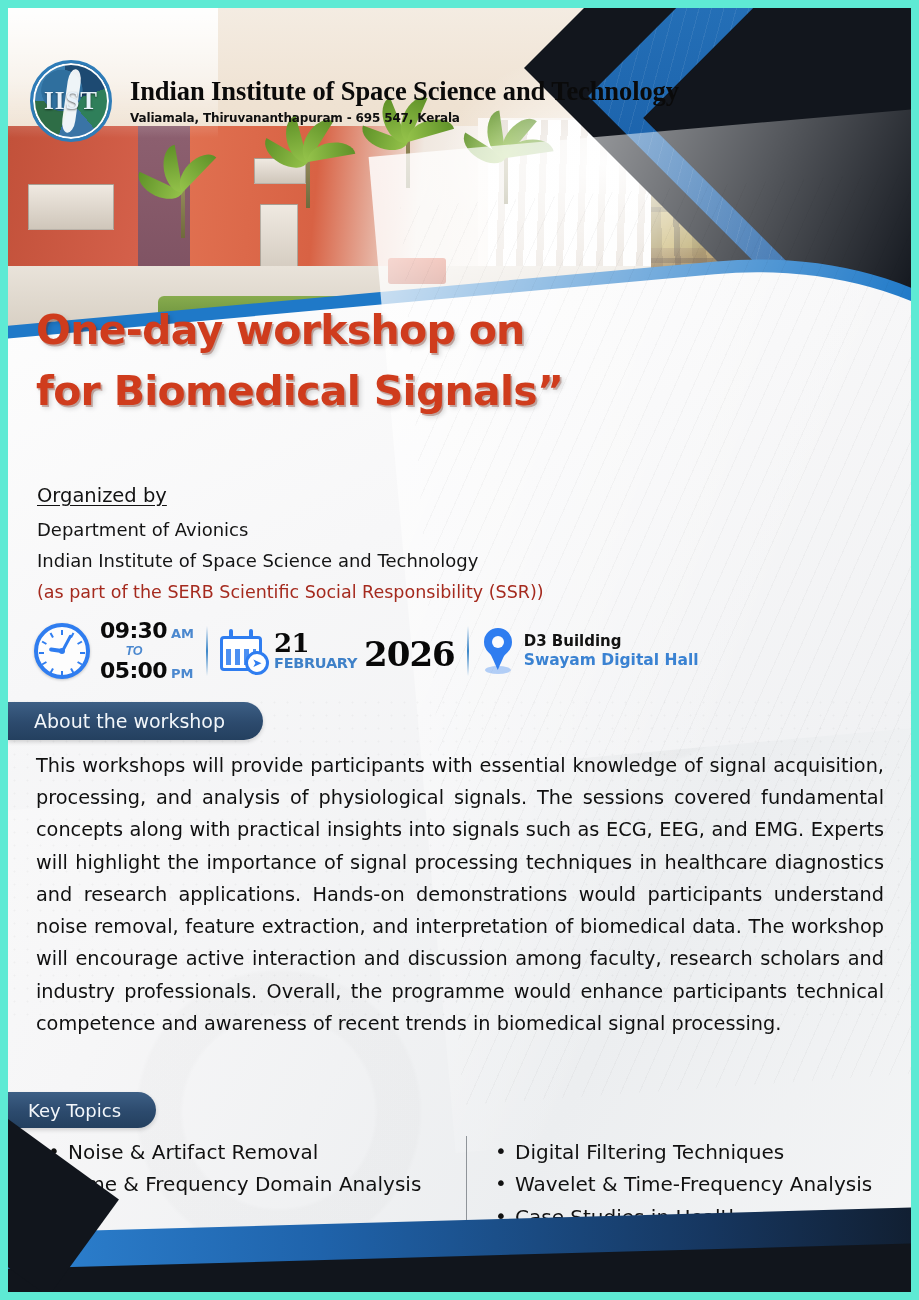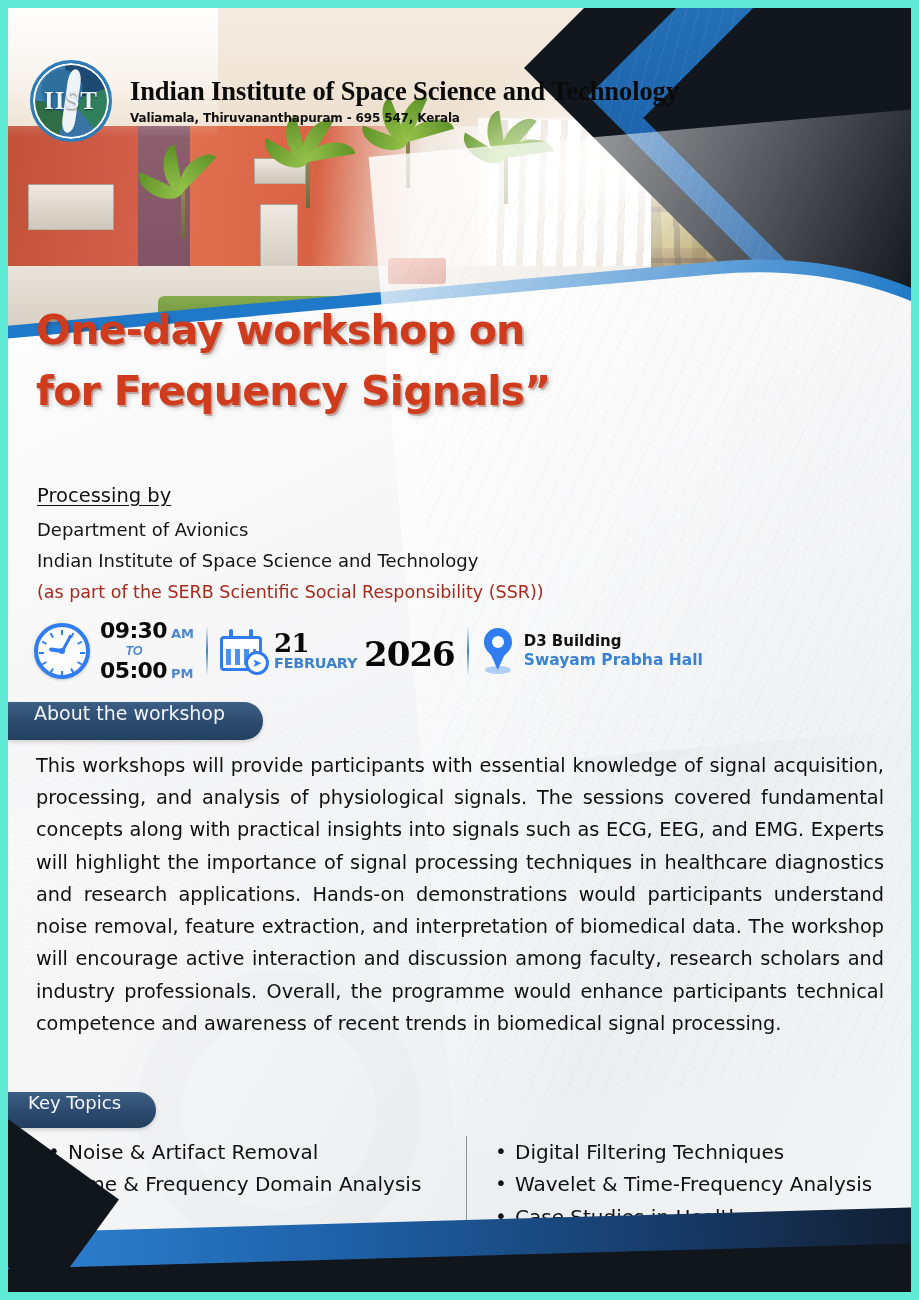--- a/index.html
+++ b/index.html
@@ -484,21 +484,21 @@
 
   
   .band {
     position: absolute;
     left: 0;
     height: 38px;
     background: linear-gradient(180deg, #3d5f85 0%, #2c4a6d 55%, #24405f 100%);
     border-top-right-radius: 19px;
     border-bottom-right-radius: 19px;
     display: flex;
-    align-items: flex-start;
+    align-items: center;
     padding-left: 26px;
     color: #f2f6fa;
     font-size: 19px;
     font-family: "DejaVu Sans", sans-serif;
     box-shadow: 0 2px 4px rgba(0,0,0,.16);
   }
   .band-about { top: 694px; width: 255px; }
   .band-topics { top: 1084px; width: 148px; font-size: 18px; padding-left: 20px; height: 36px; }
 
   
@@ -606,25 +606,25 @@
         <div class="logo-txt">IIST</div>
       </div>
       <div>
         <div class="inst-name">Indian Institute of Space Science and Technology</div>
         <div class="inst-addr">Valiamala, Thiruvananthapuram - 695 547, Kerala</div>
       </div>
     </div>
 
     <div class="title-block">
       <div class="title-line">One-day workshop on</div>
-      <div class="title-line">for Frequency Signals”</div>
+      <div class="title-line">for Biomedical Signals”</div>
     </div>
 
     <div class="org-block">
-      <div class="org-head">Processing by</div>
+      <div class="org-head">Organized by</div>
       <div class="org-line">Department of Avionics</div>
       <div class="org-line">Indian Institute of Space Science and Technology</div>
       <div class="org-serb">(as part of the SERB Scientific Social Responsibility (SSR))</div>
     </div>
 
     <div class="info-strip">
 
       <div class="info-item">
         <div class="clock">
           <div class="tick" style="transform:rotate(0deg)"></div>
@@ -679,21 +679,21 @@
 
       <div class="info-item">
         <div class="pin-ic">
           <div class="shadow"></div>
           <div class="tail"></div>
           <div class="drop"></div>
           <div class="hole"></div>
         </div>
         <div class="venue-col">
           <div class="venue-1">D3 Building</div>
-          <div class="venue-2">Swayam Prabha Hall</div>
+          <div class="venue-2">Swayam Digital Hall</div>
         </div>
       </div>
 
     </div>
 
     <div class="band band-about">
       <span>About the workshop</span>
     </div>
     <div class="about-text">This workshops will provide participants with essential knowledge of signal acquisition, processing, and analysis of physiological signals. The sessions covered fundamental concepts along with practical insights into signals such as ECG, EEG, and EMG. Experts will highlight the importance of signal processing techniques in healthcare diagnostics and research applications. Hands-on demonstrations would participants understand noise removal, feature extraction, and interpretation of biomedical data. The workshop will encourage active interaction and discussion among faculty, research scholars and industry professionals. Overall, the programme would enhance participants technical competence and awareness of recent trends in biomedical signal processing.</div>
 

